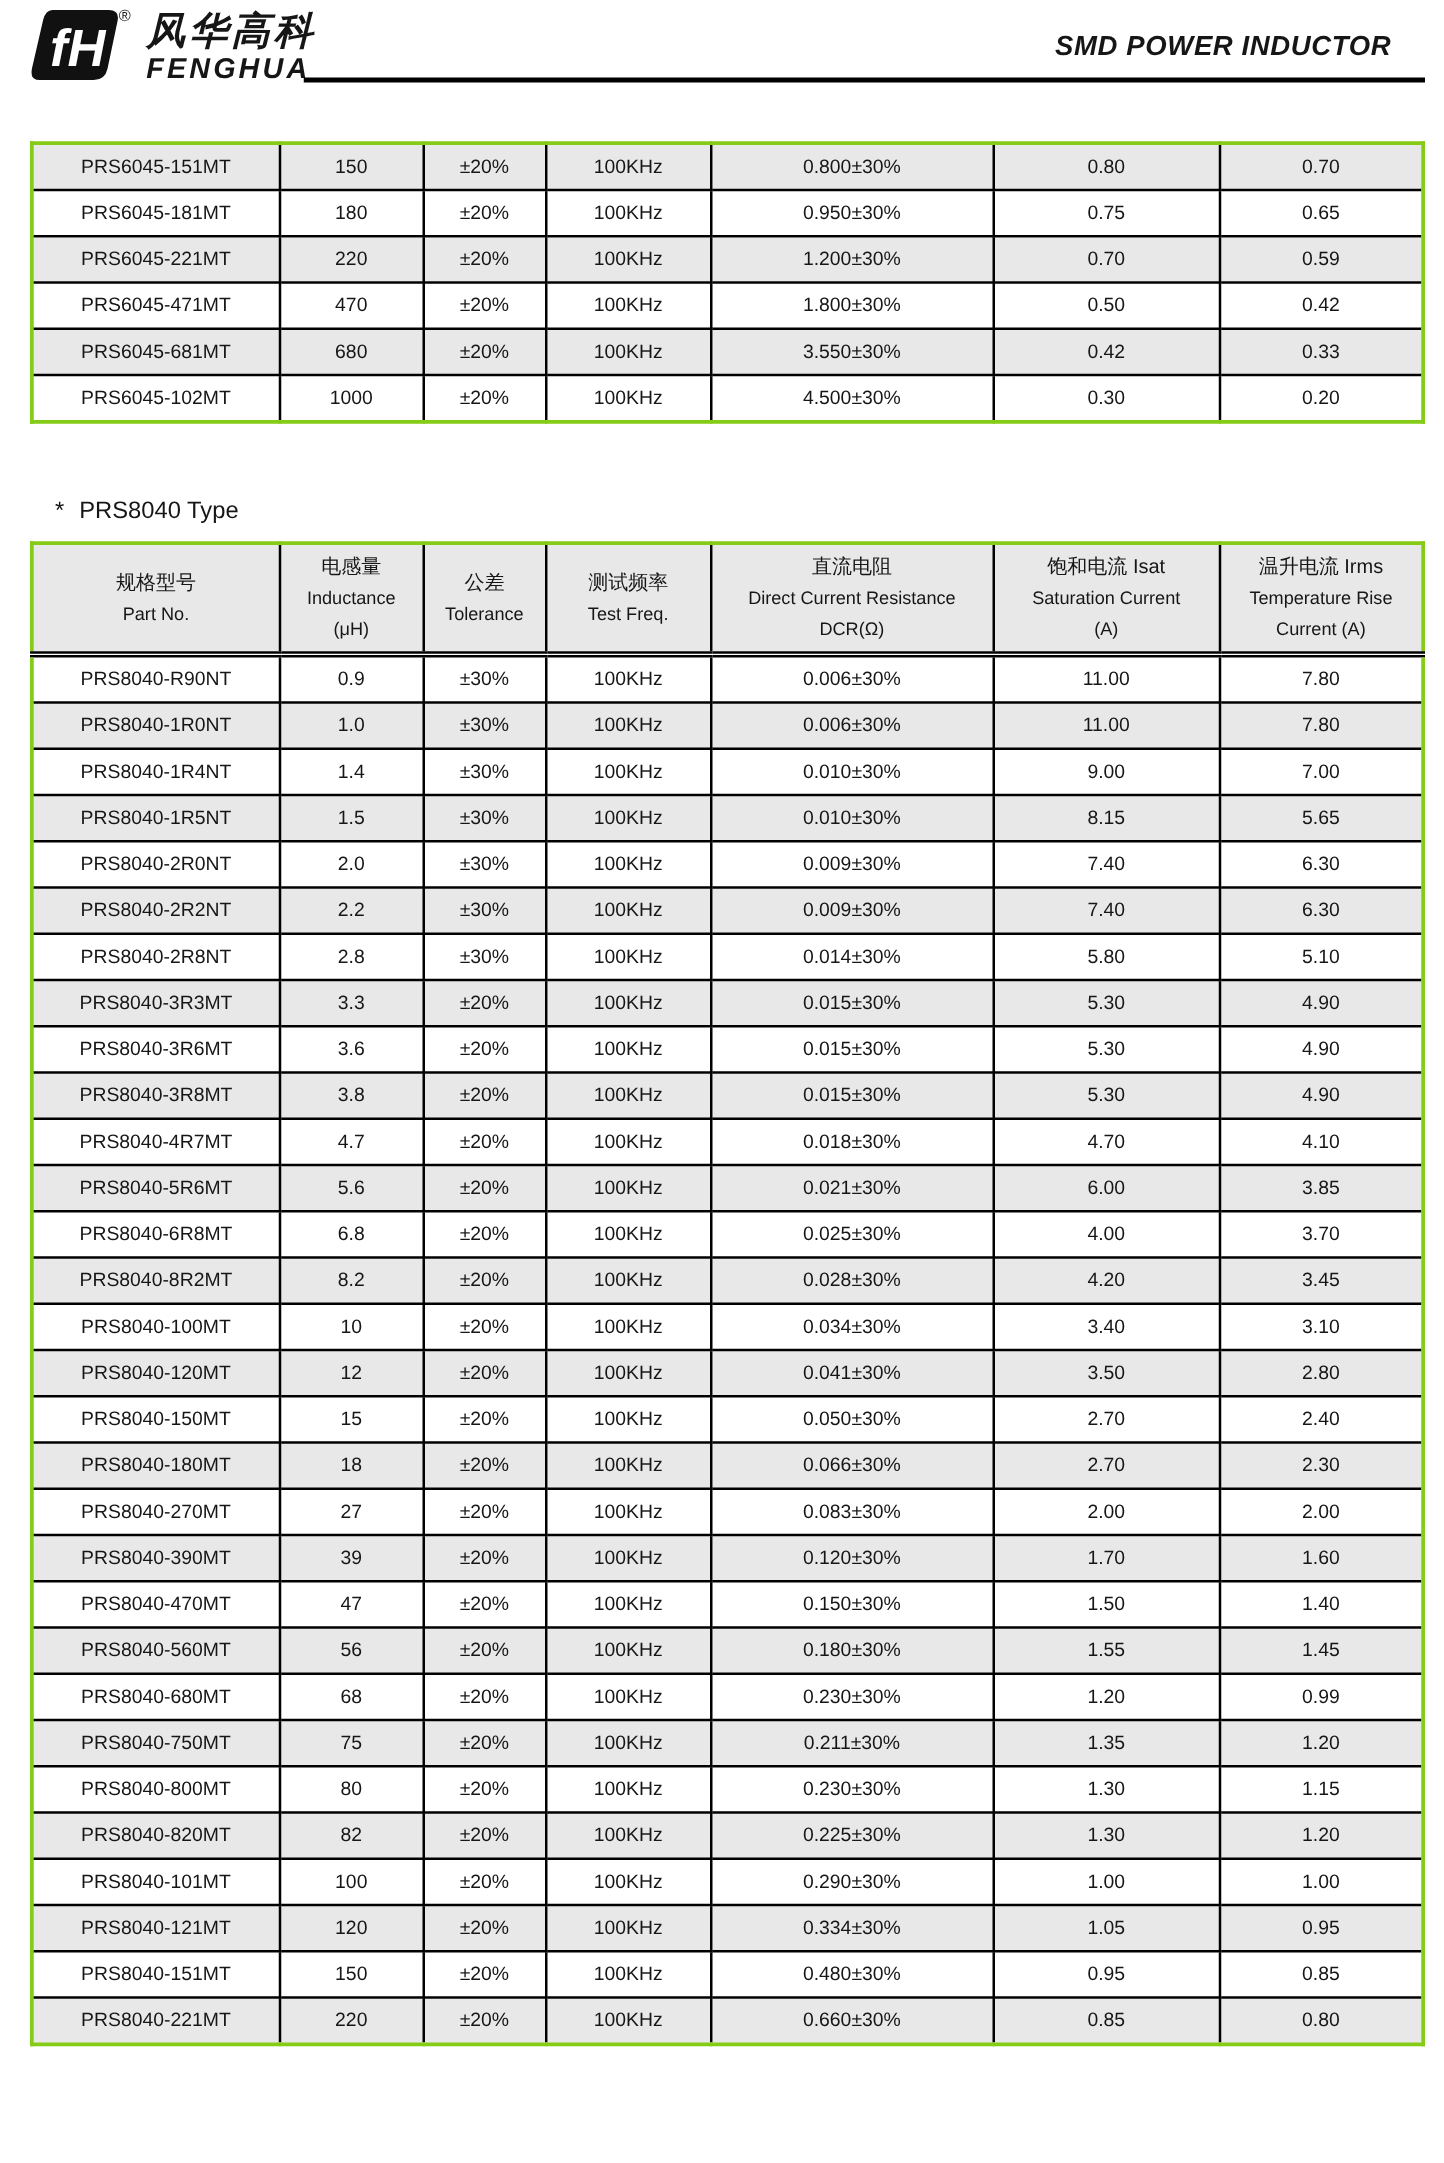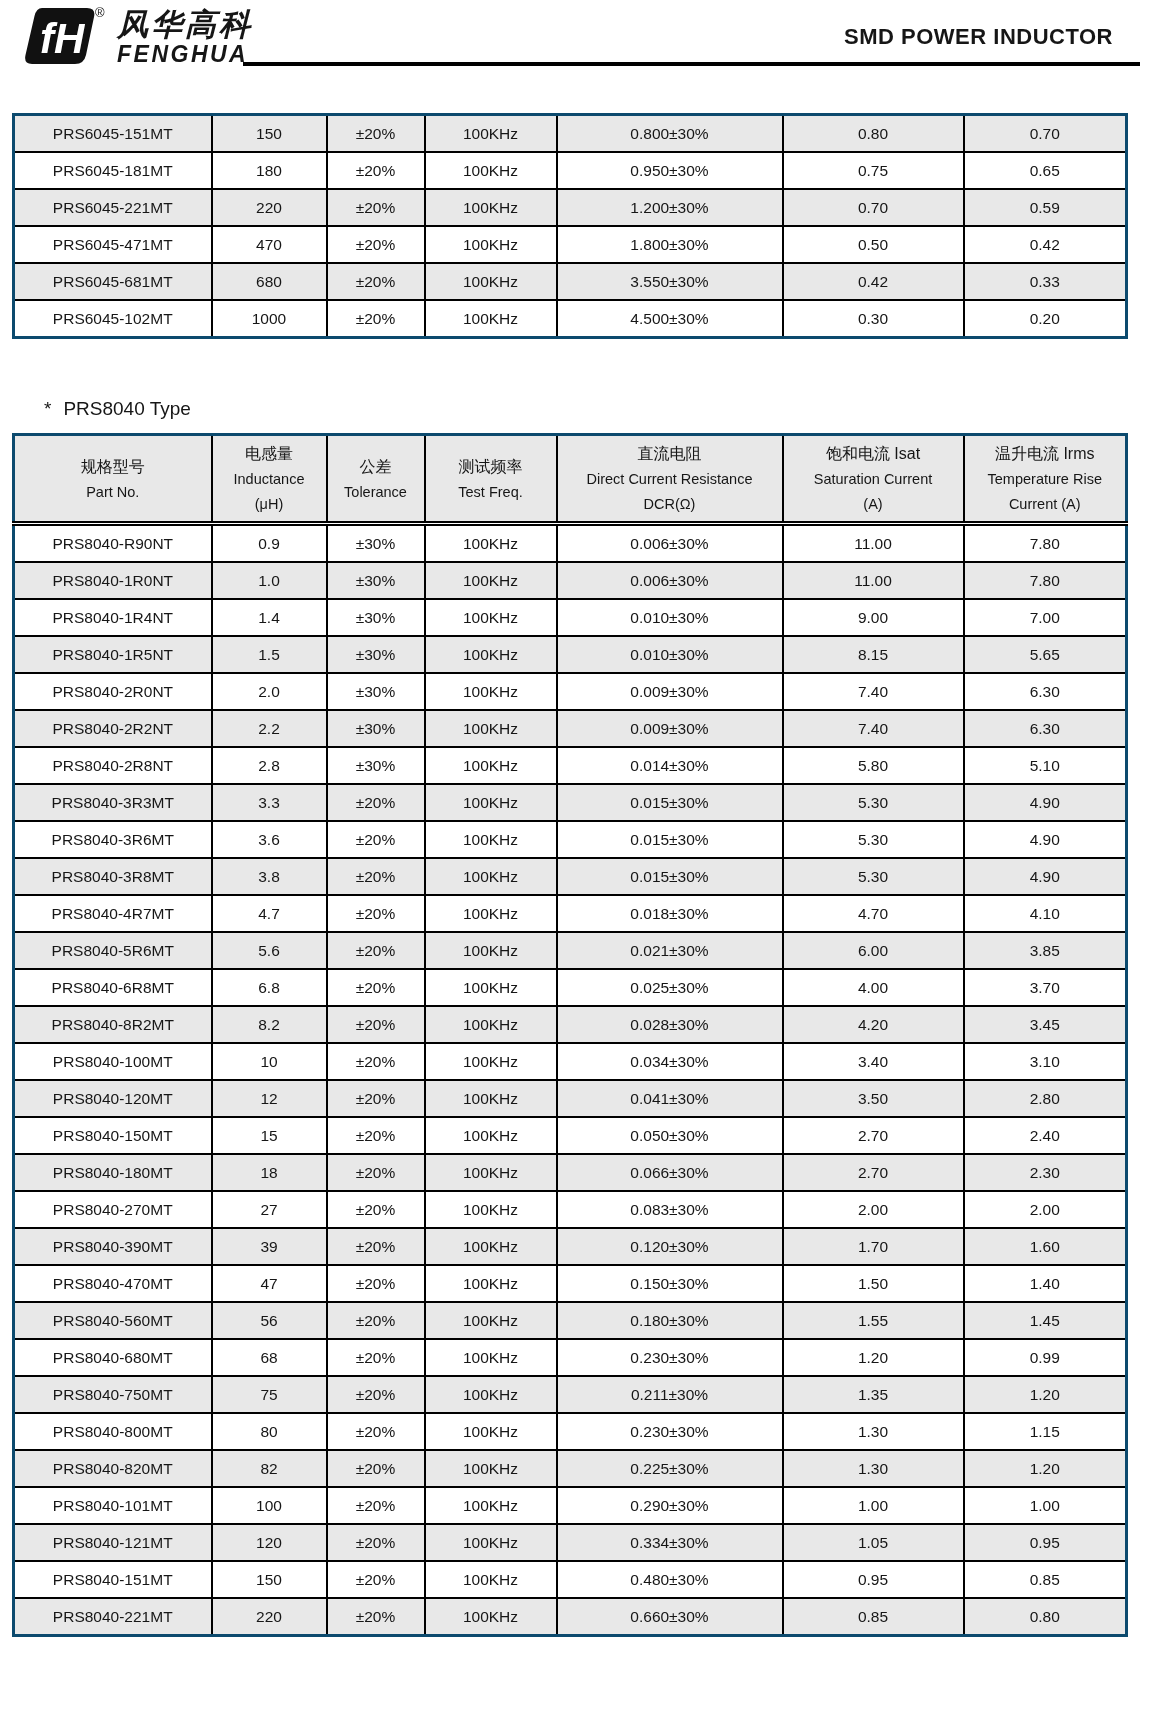--- a/index.html
+++ b/index.html
@@ -10,28 +10,28 @@
   
   .hdr-logo{position:absolute;left:25px;top:7px;display:flex;align-items:flex-start;}
   .mark-wrap{position:relative;width:78px;height:60px;}
   .mark-svg{position:absolute;left:0;top:0;}
   .reg{position:absolute;left:70px;top:-2px;font-size:13px;color:#161616;}
   .logo-text{margin-left:14px;padding-top:2px;line-height:1;font-style:italic;}
   .logo-cn{font-size:31px;font-weight:bold;letter-spacing:3px;}
   .logo-en{font-size:23px;font-weight:bold;letter-spacing:2.5px;margin-top:3px;}
   .page-title{
     position:absolute;top:24px;right:42px;
-    font-size:22px;font-weight:bold;letter-spacing:.5px;
+    font-size:22px;font-weight:bold;letter-spacing:.5px;font-style:italic;
   }
   .hdr-rule{position:absolute;left:243px;top:62px;width:897px;height:4px;background:#000;}
   
   table.spec{
     border-collapse:collapse;table-layout:fixed;
-    position:absolute;left:12px;width:1113px;
-    border:3px solid #0c4a6e;
+    position:absolute;left:24px;width:1113px;
+    border:3px solid #84cc16;
   }
   table.t1{top:113px;}
   table.t2{top:433px;}
   table.spec td, table.spec th{
     border:2px solid #000;text-align:center;vertical-align:middle;
     padding:0;font-size:15.5px;color:#161616;overflow:hidden;white-space:nowrap;
   }
   table.spec td{height:35px;}
   table.t1 tbody tr:nth-child(odd) td{background:#e8e8e8;}
   table.t2 tbody tr:nth-child(even) td{background:#e8e8e8;}

